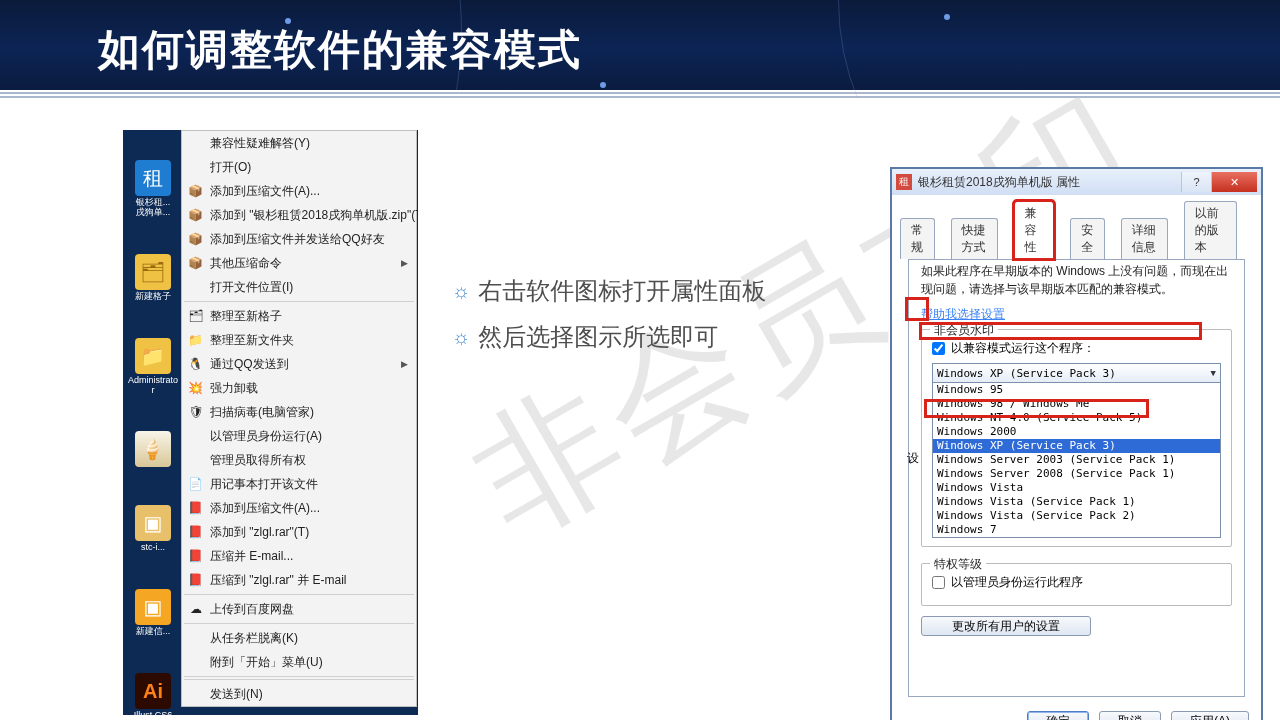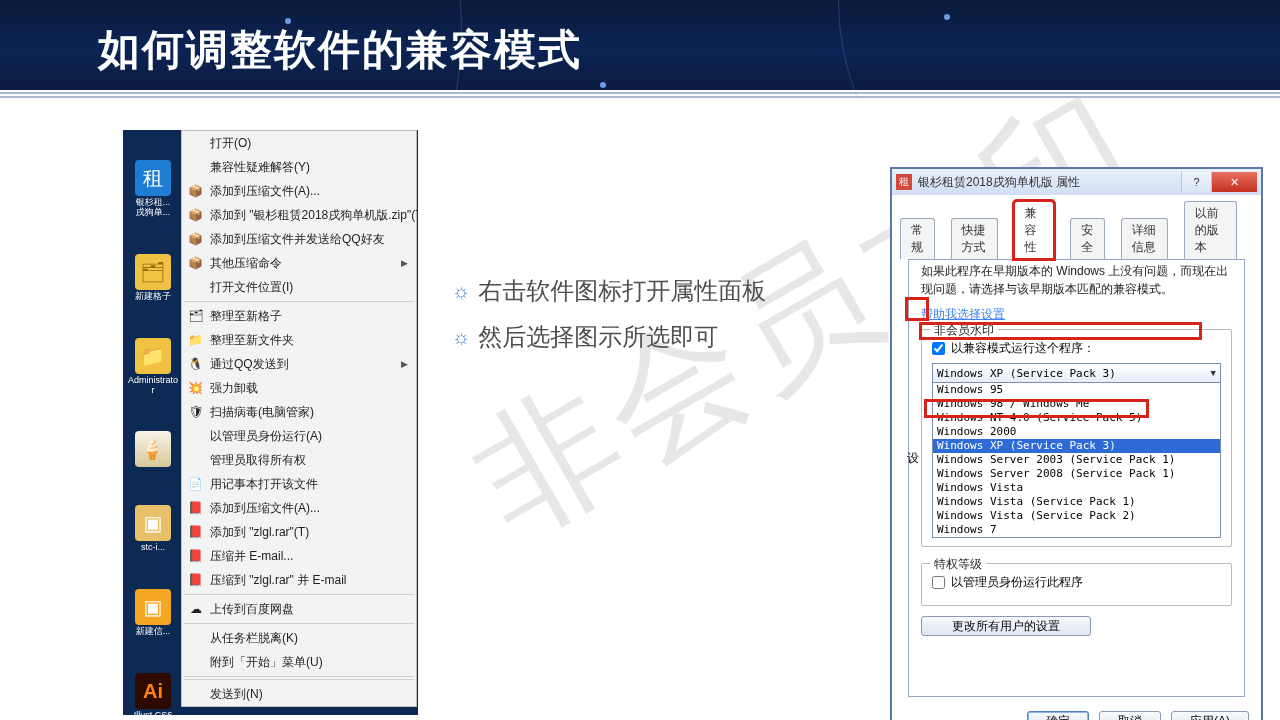--- a/index.html
+++ b/index.html
@@ -108,24 +108,24 @@
         <div class="lb">新建信...</div>
       </div>
     <div class="di">
         <div class="ic ai">Ai</div>
         <div class="lb">Illust
 CS6</div>
       </div>
   </div>
   <div class="ctx" id="ctxmenu">
       <div class="row">
+        <span>兼容性疑难解答(Y)</span>
+      </div>
+      <div class="row">
         <span>打开(O)</span>
-      </div>
-      <div class="row">
-        <span>兼容性疑难解答(Y)</span>
       </div>
       <div class="row">
         <span class="ric">📦</span>
         <span>添加到压缩文件(A)...</span>
       </div>
       <div class="row">
         <span class="ric">📦</span>
         <span>添加到 "银杉租赁2018戌狗单机版.zip"(T)</span>
       </div>
       <div class="row">

